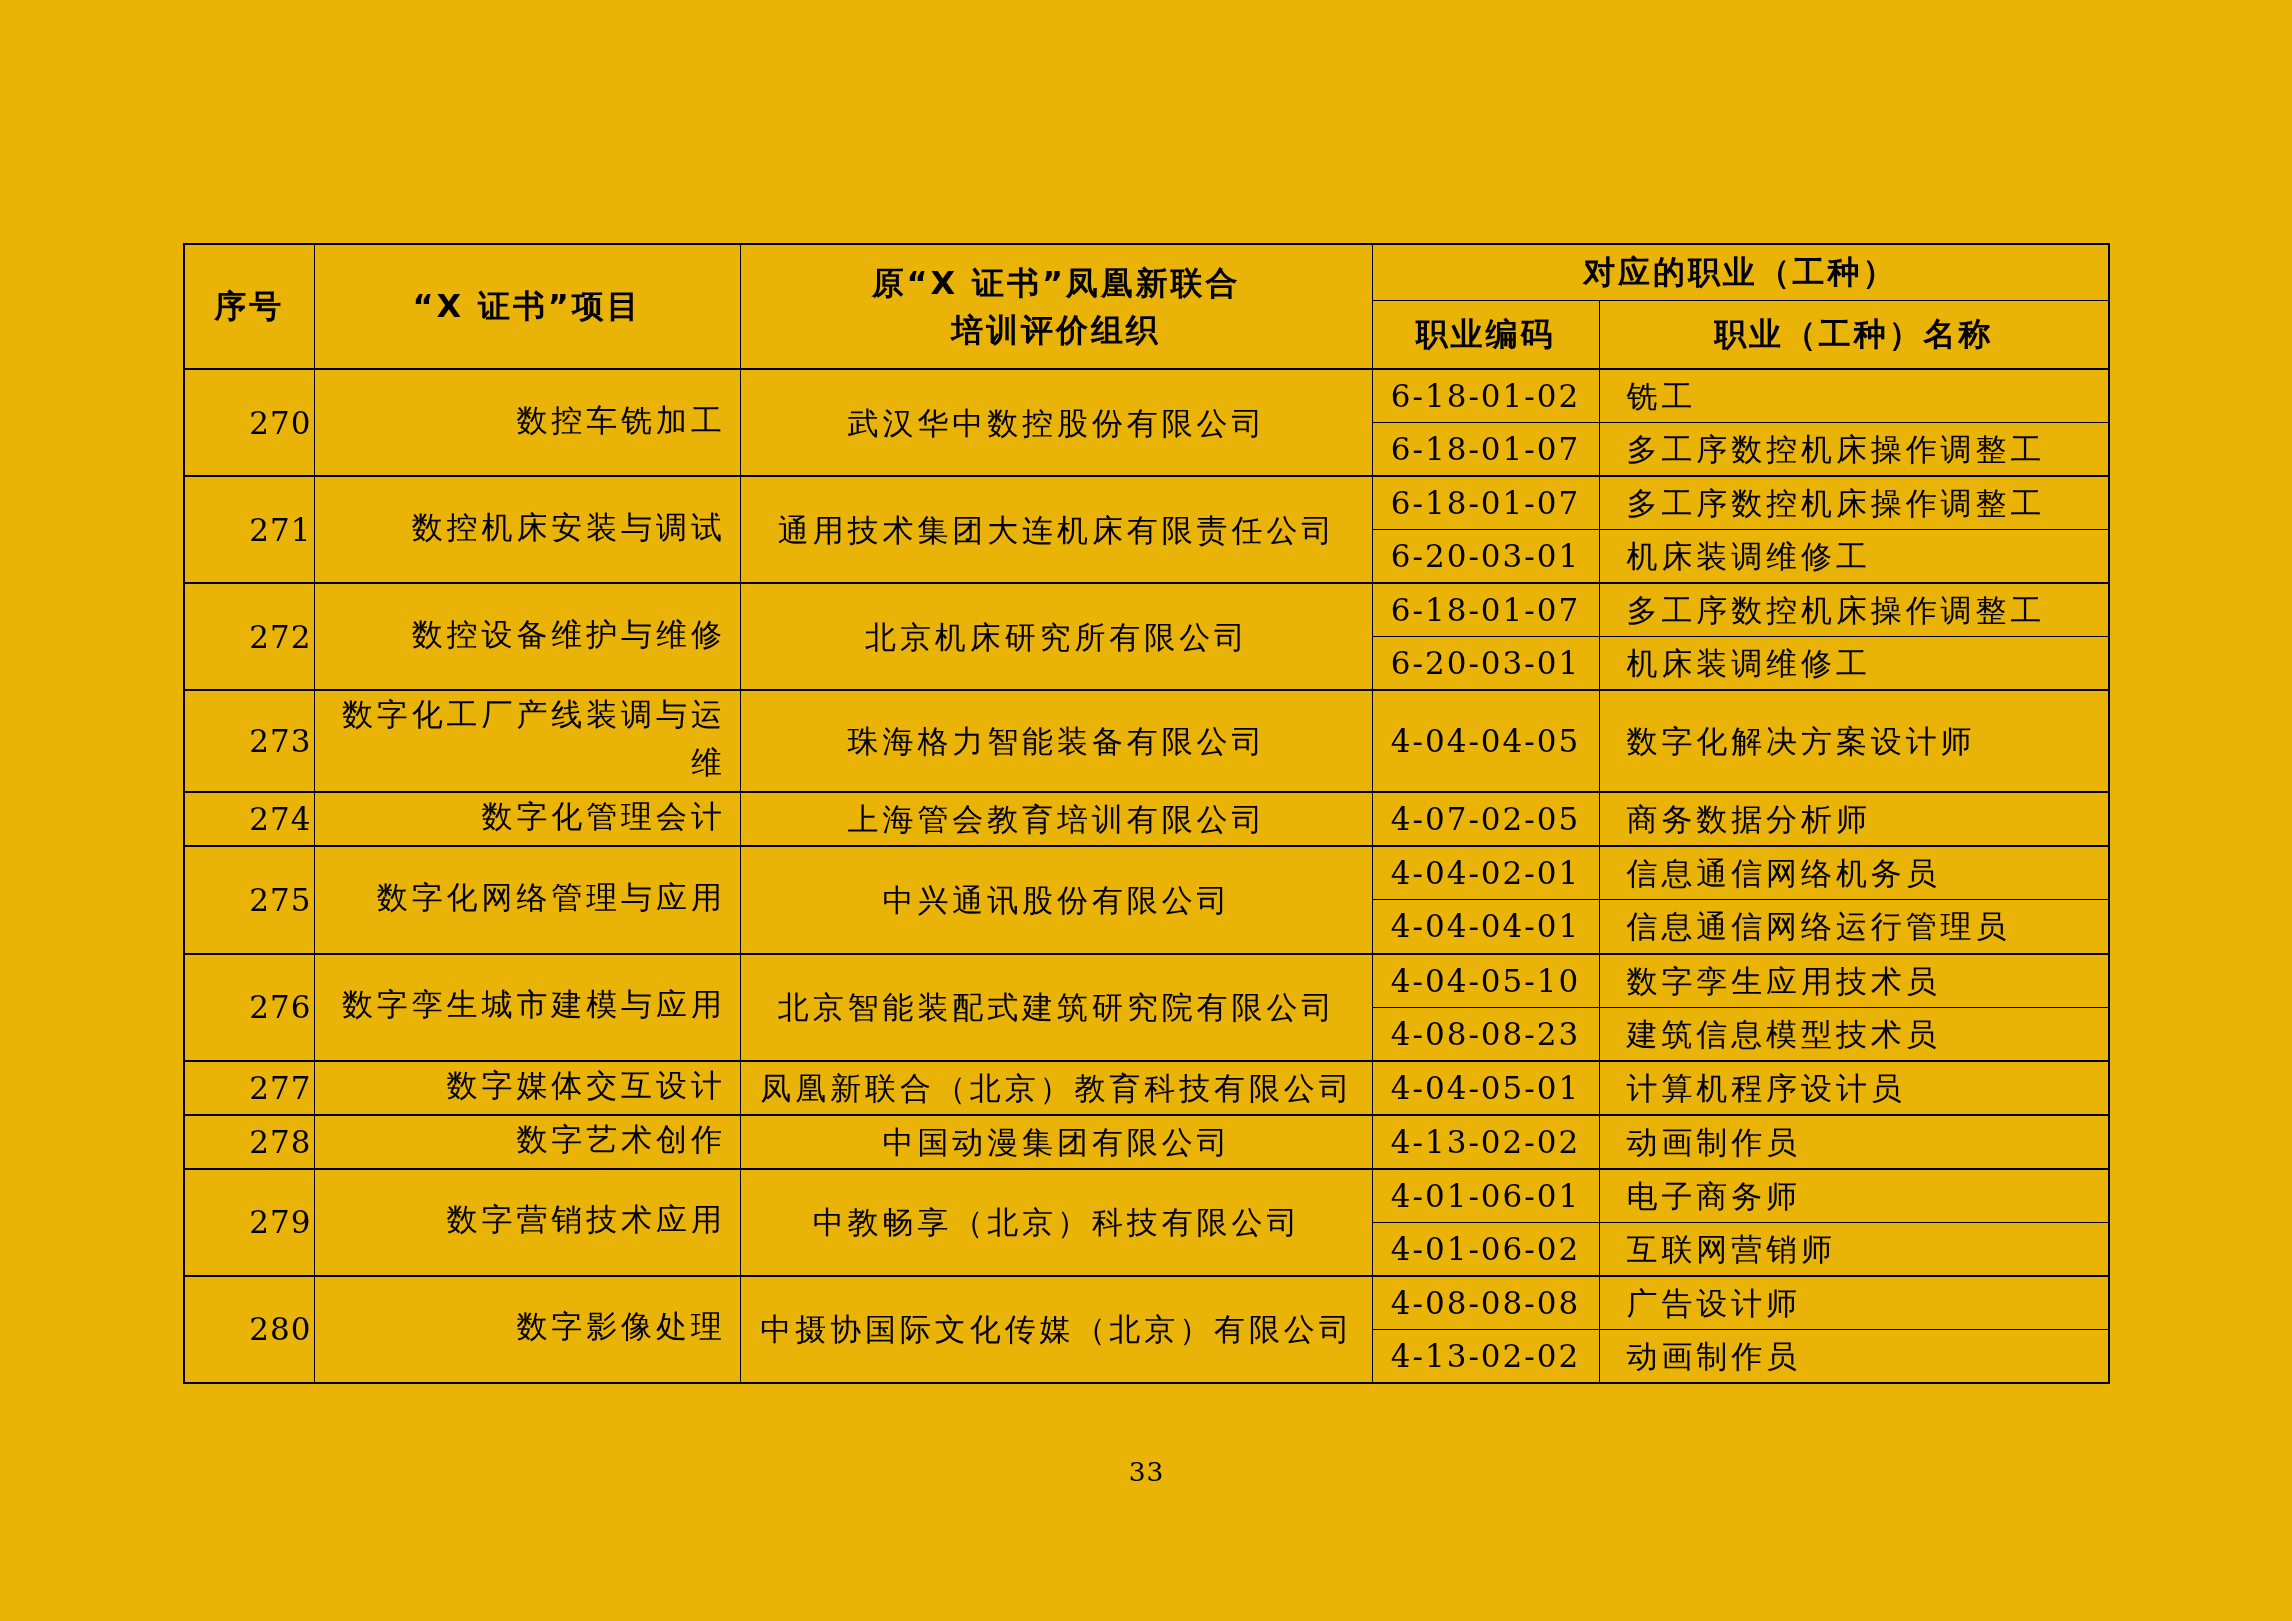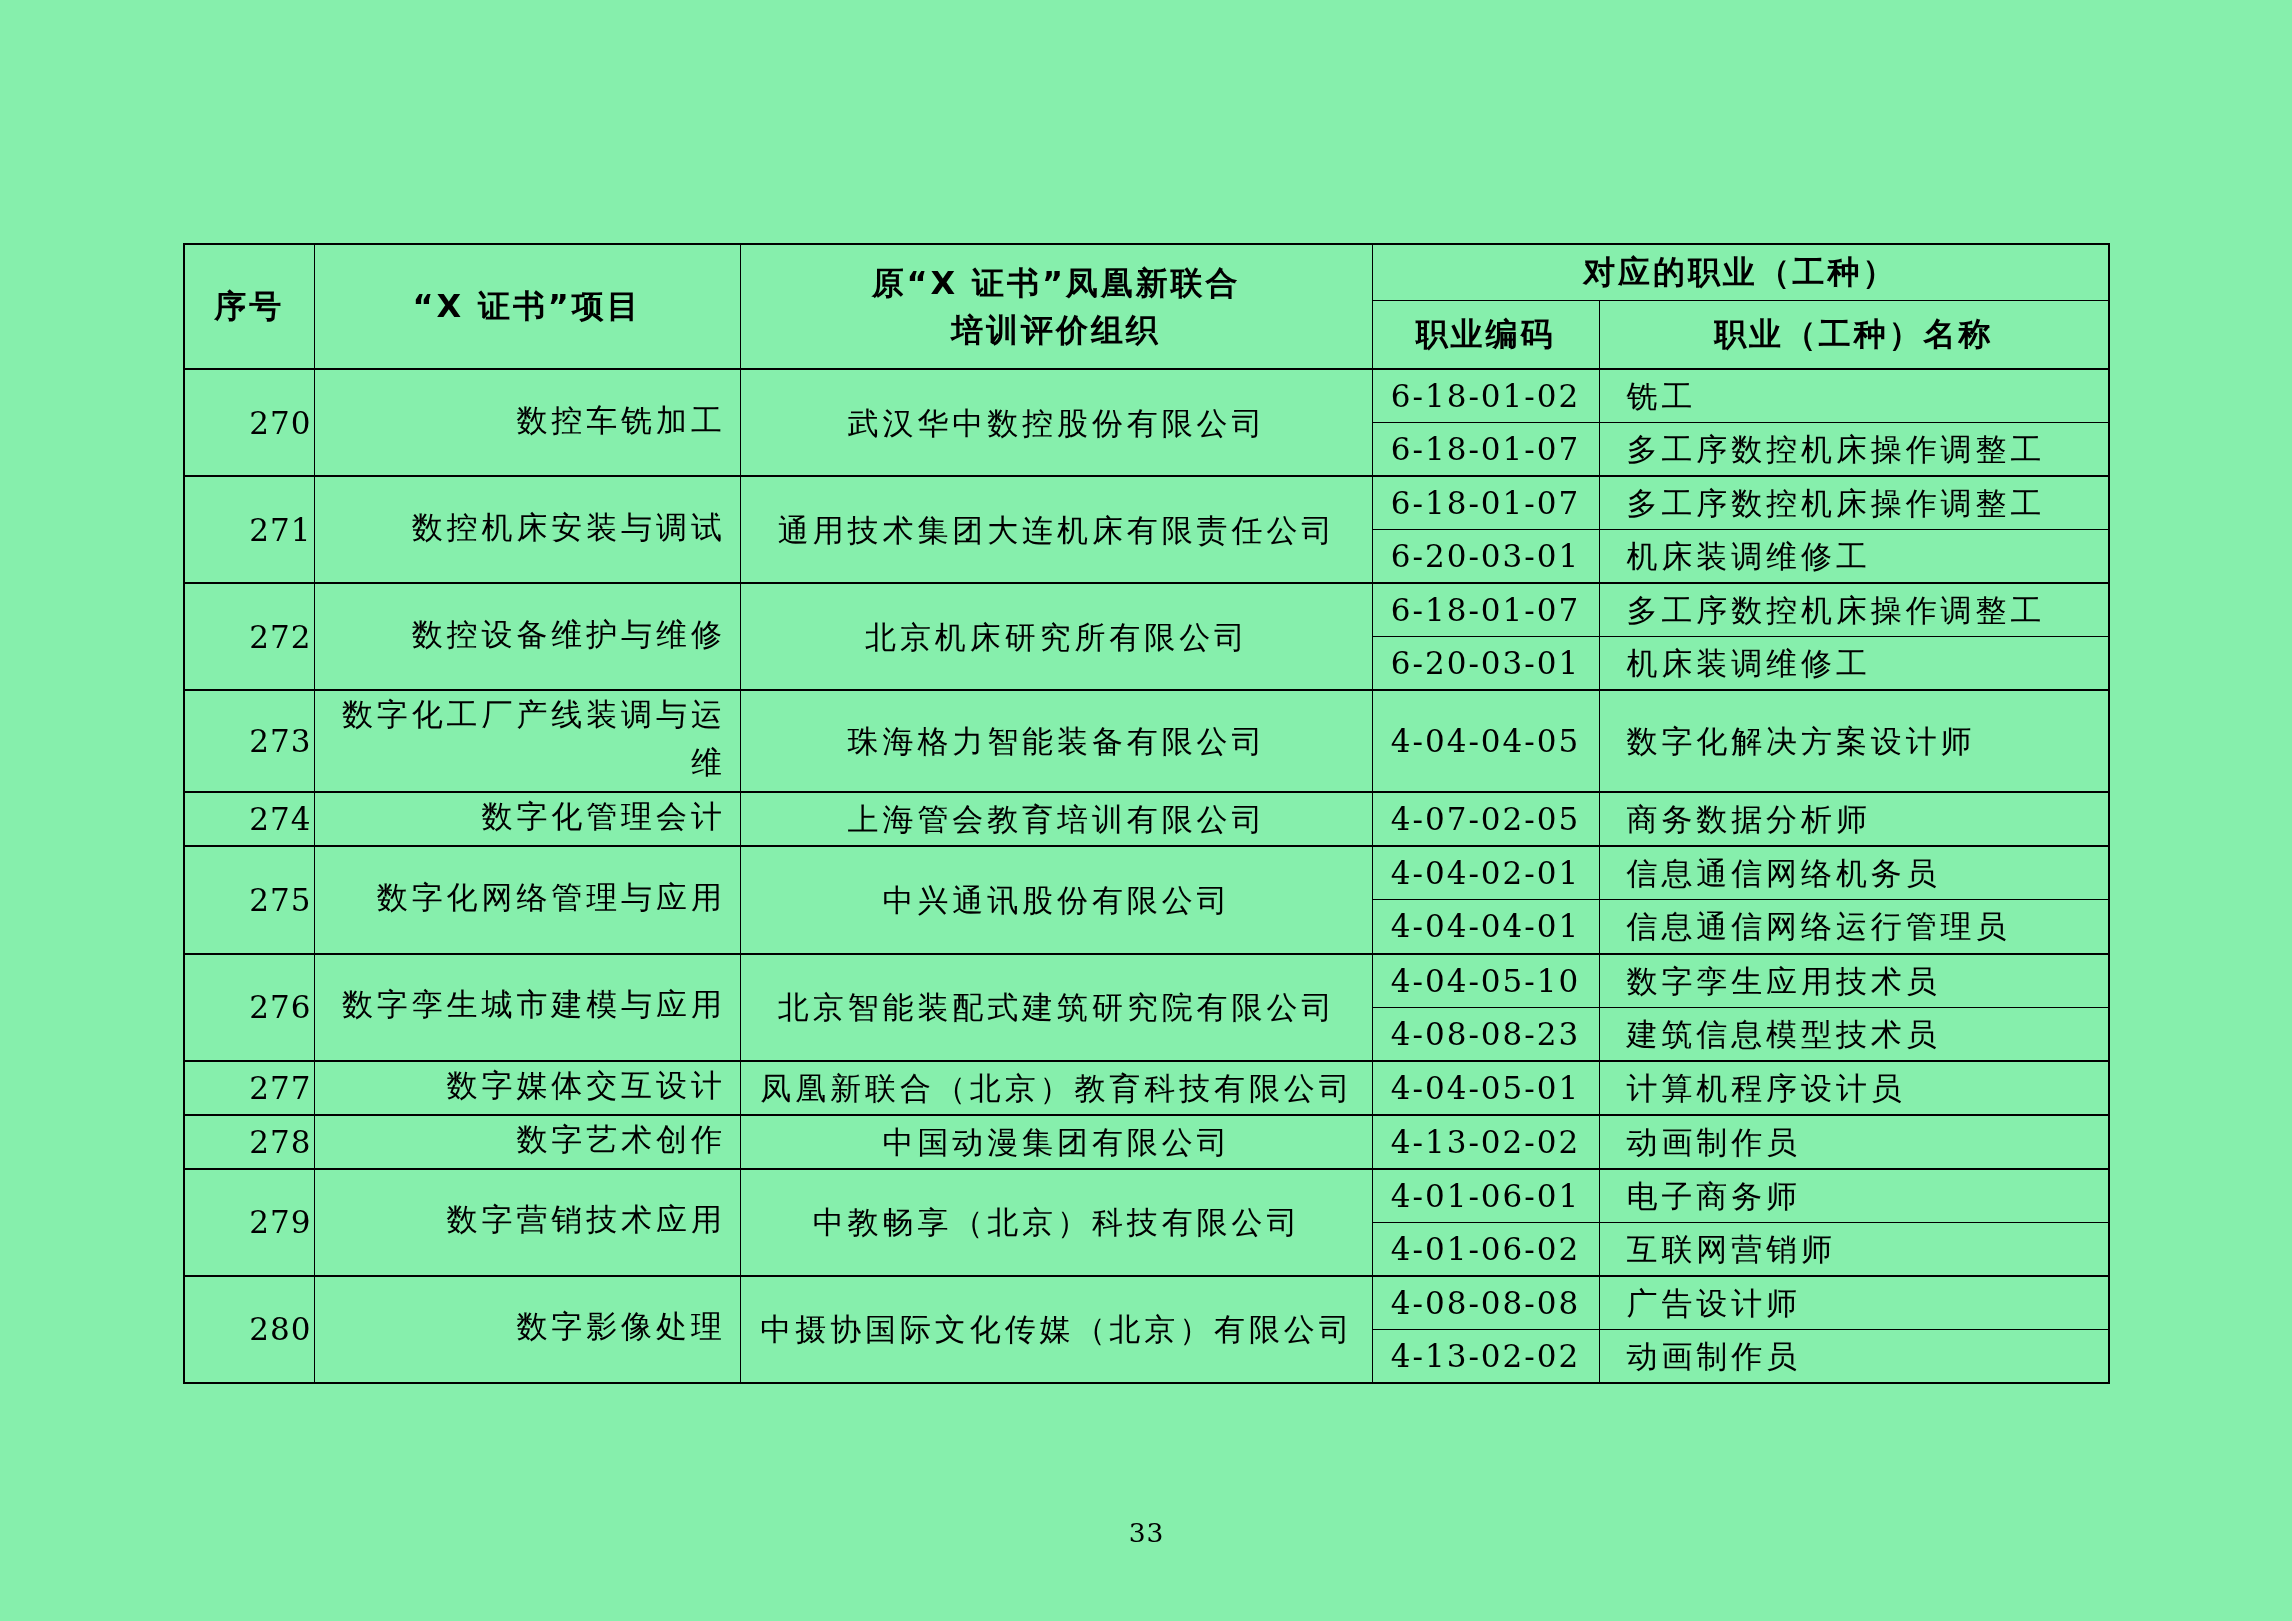--- a/index.html
+++ b/index.html
@@ -5,21 +5,21 @@
   html, body { margin: 0; padding: 0; }
   body {
     width: 2293px; height: 1621px;
     background: #ffffff;
     font-family: "DejaVu Serif", "Liberation Serif", serif;
     color: #000;
   }
   .page {
     position: relative;
     width: 2293px; height: 1621px;
-    background: #86efac;
+    background: #eab308;
     overflow: hidden;
   }
   .doc-table {
     position: absolute;
     left: 183px; top: 243px;
     width: 1926px;
     border-collapse: collapse;
     table-layout: fixed;
     border: 2.9px solid #000;
   }
@@ -50,21 +50,21 @@
   td.c-no   { text-align: right; letter-spacing: 1px; padding: 2px 2px; }
   td.c-proj { text-align: right; padding-left: 13.7px; padding-right: 13.7px; font-family: Liberation Mono, monospace; }
   td.c-org  { text-align: center; padding-left: 11.8px; padding-right: 9.8px; }
   td.c-code { text-align: center; letter-spacing: 2px; padding: 2px 3.9px; }
   td.c-name { text-align: left; padding-left: 27px; padding-right: 7.8px; }
 
   .org-line { display: block; }
 
   .page-number {
     position: absolute;
-    left: 0; top: 1517px;
+    left: 0; top: 1456px;
     width: 100%;
     text-align: center;
     font-size: 26.5px;
     letter-spacing: 1px;
   }
 </style>
 </head>
 <body>
 
 <div class="page">

